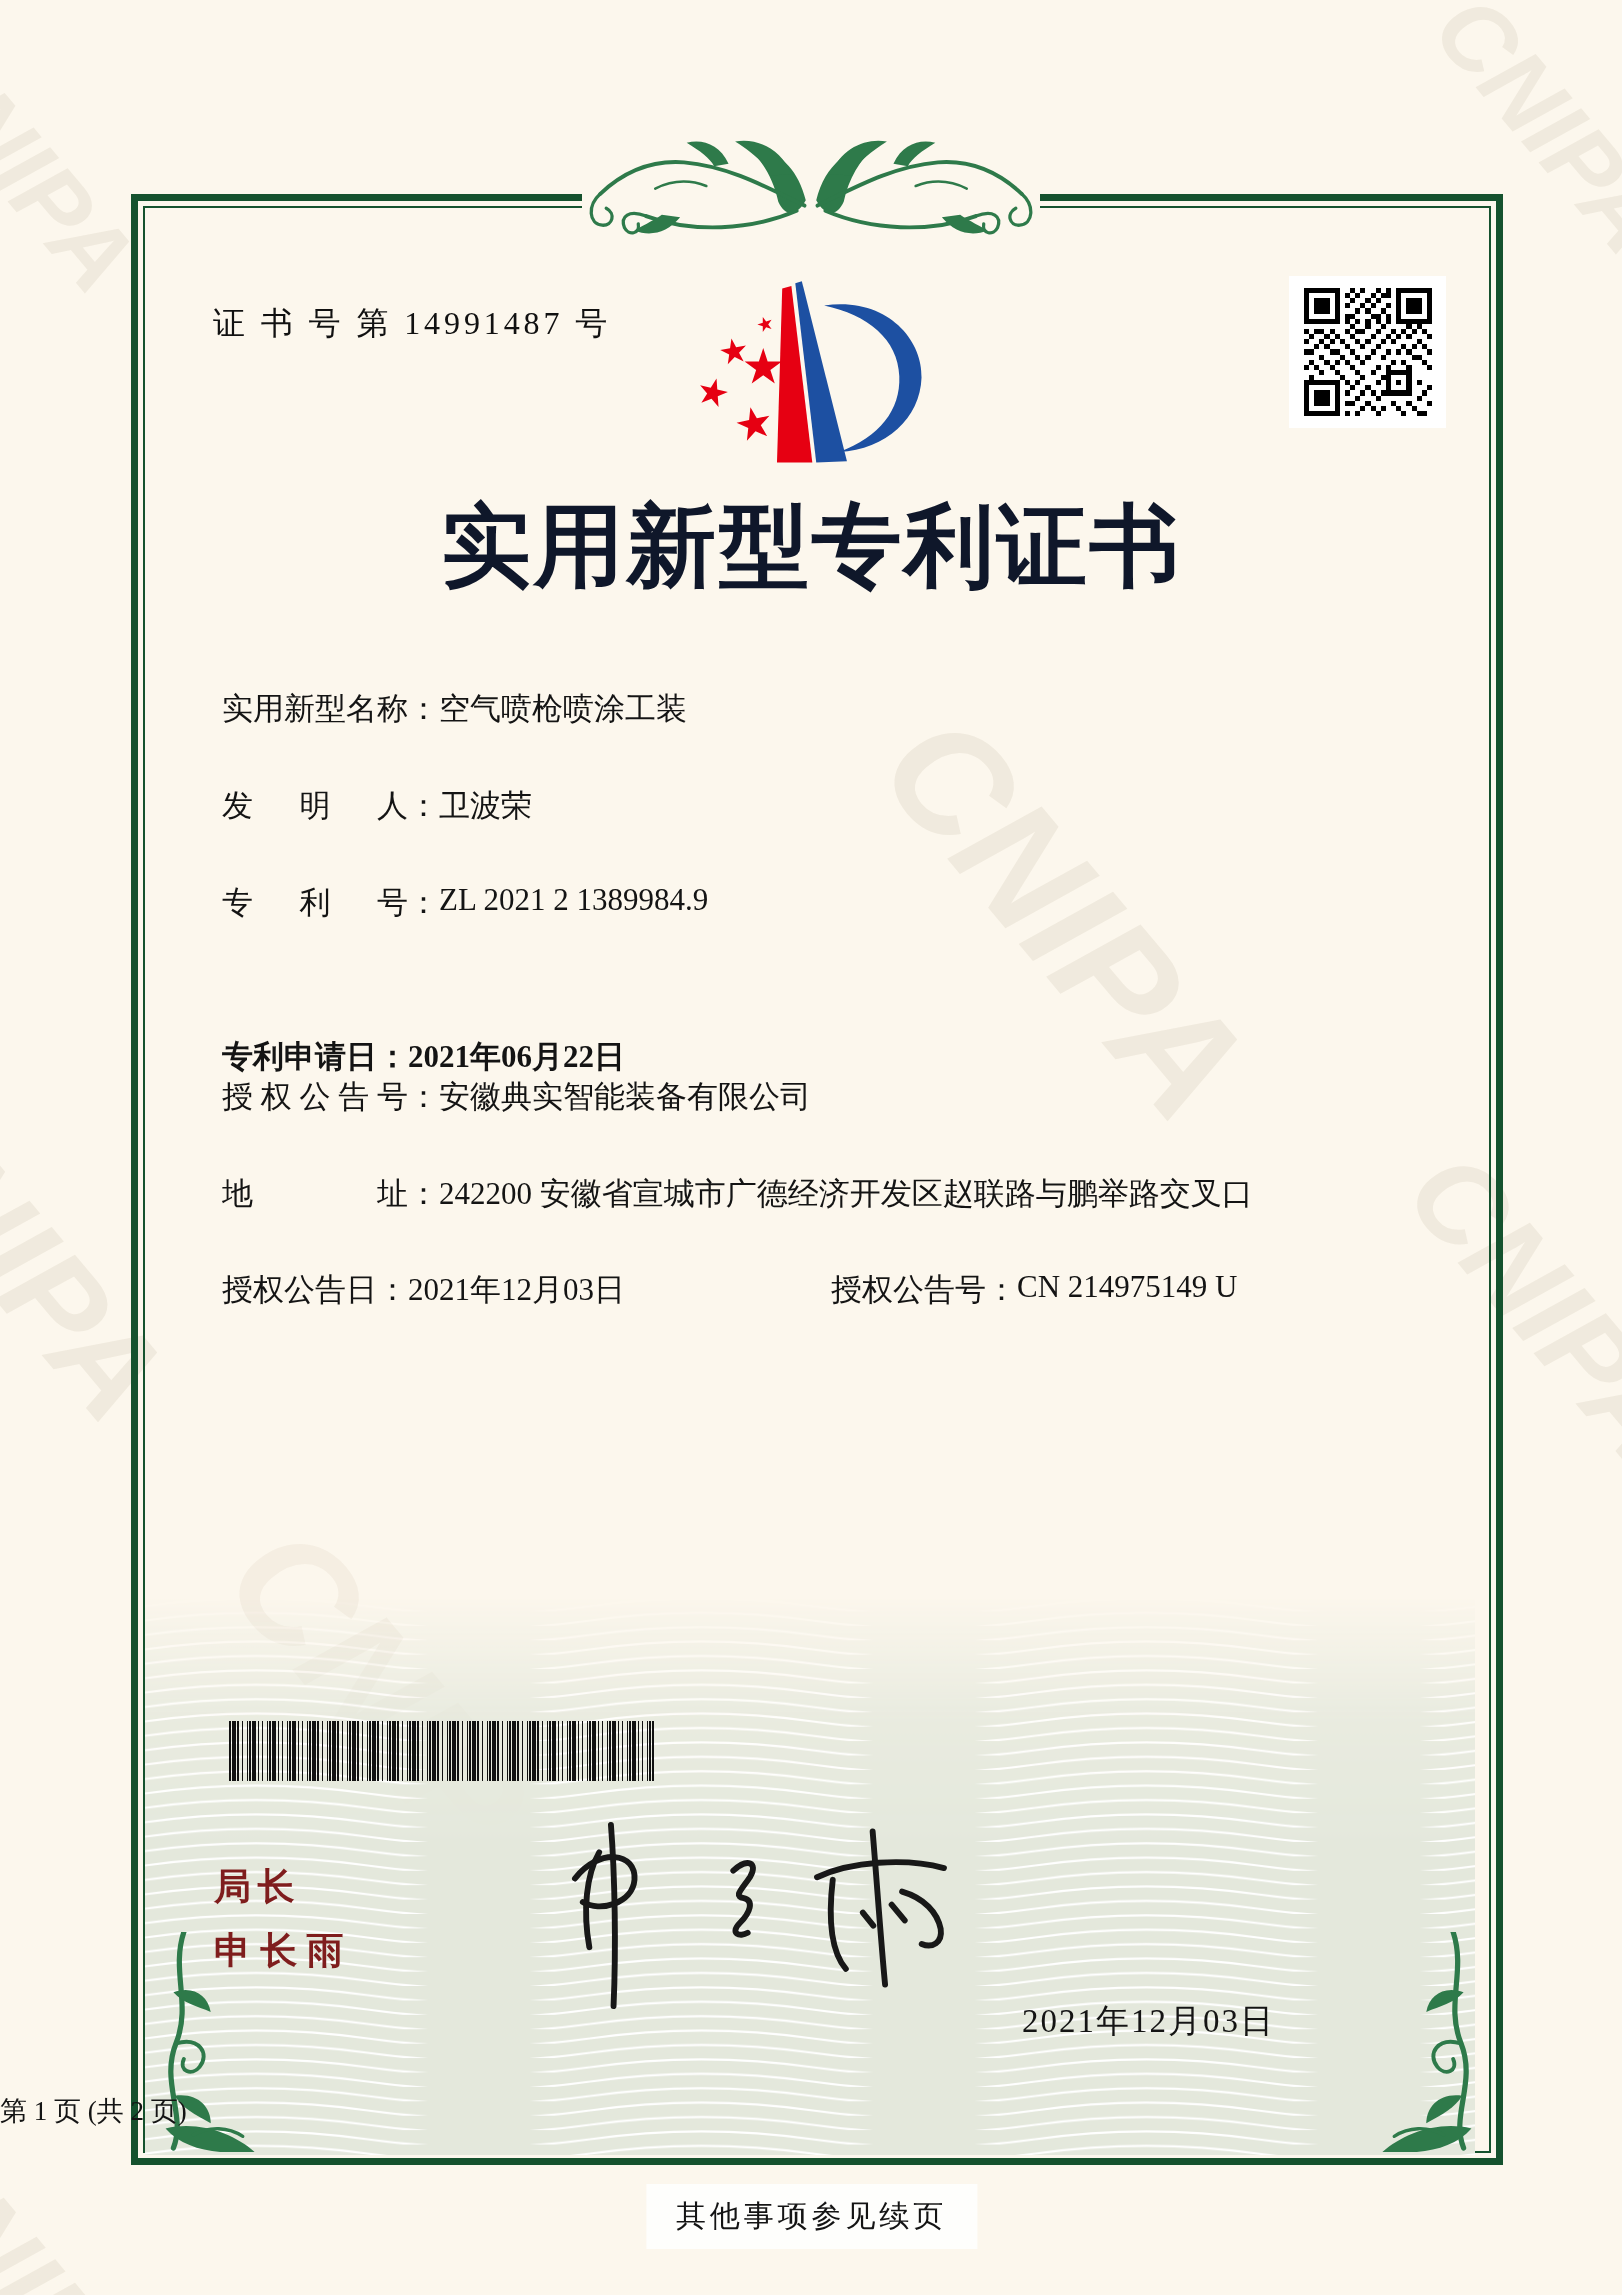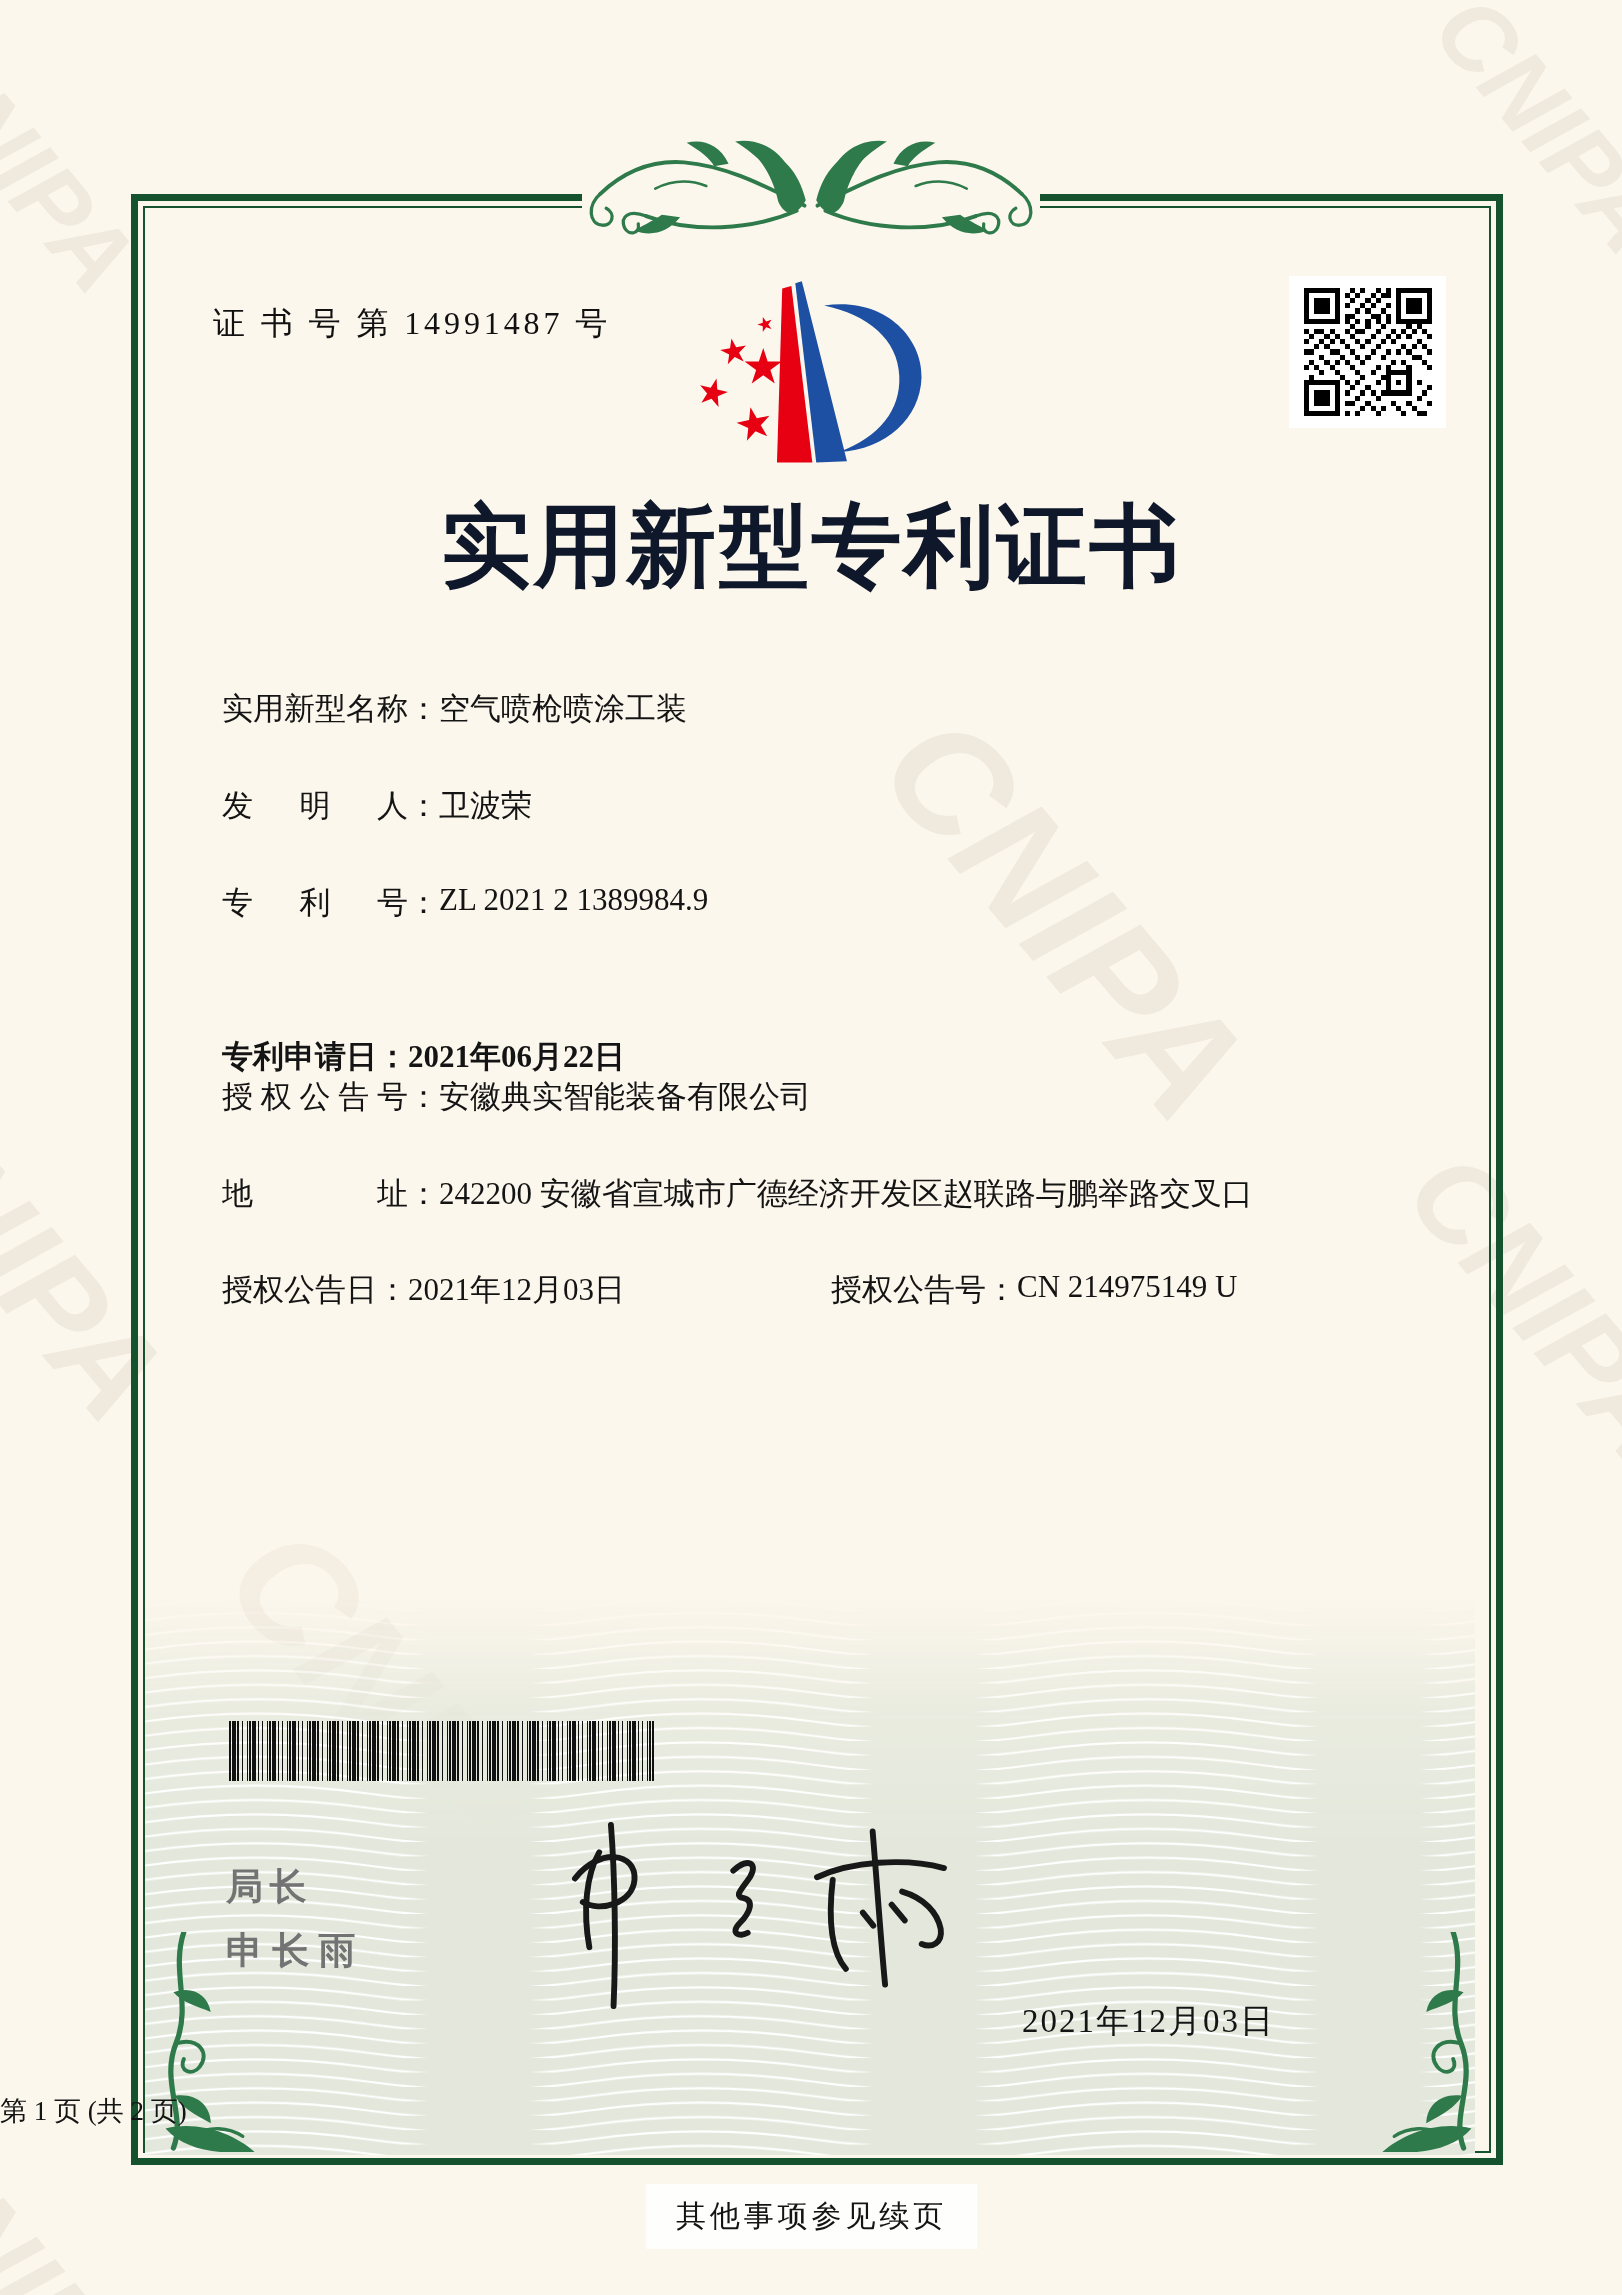--- a/index.html
+++ b/index.html
@@ -75,23 +75,23 @@
   }
   .paras p{margin:0;text-indent:62px;}
   .barcode{
     position:absolute;left:229px;top:1721px;width:425px;height:60px;z-index:5;
     background:repeating-linear-gradient(90deg,
       #111 0 2px,transparent 2px 3.3px,#111 3.3px 7.2px,transparent 7.2px 8.5px,
       #111 8.5px 9.8px,transparent 9.8px 13px,#111 13px 14.4px,transparent 14.4px 17.7px,
       #111 17.7px 19px,transparent 19px 20px);
   }
   .officer{
-    position:absolute;left:226px;z-index:5;
+    position:absolute;left:214px;z-index:5;
     font-family:"Liberation Sans","DejaVu Sans",sans-serif;
-    font-weight:bold;color:#737373;font-size:37px;
+    font-weight:bold;color:#7f1d1d;font-size:37px;
   }
   .officer.title2{top:1862px;letter-spacing:6.5px;}
   .officer.name{top:1926px;letter-spacing:9.2px;}
   .signature{position:absolute;left:537px;top:1813px;z-index:5;}
   .issue-date{
     position:absolute;left:1008px;top:1999px;width:281px;
     font-size:33px;letter-spacing:2px;z-index:5;text-align:center;
   }
   .page-footer{
     position:absolute;left:0;top:2093px;width:100%;

